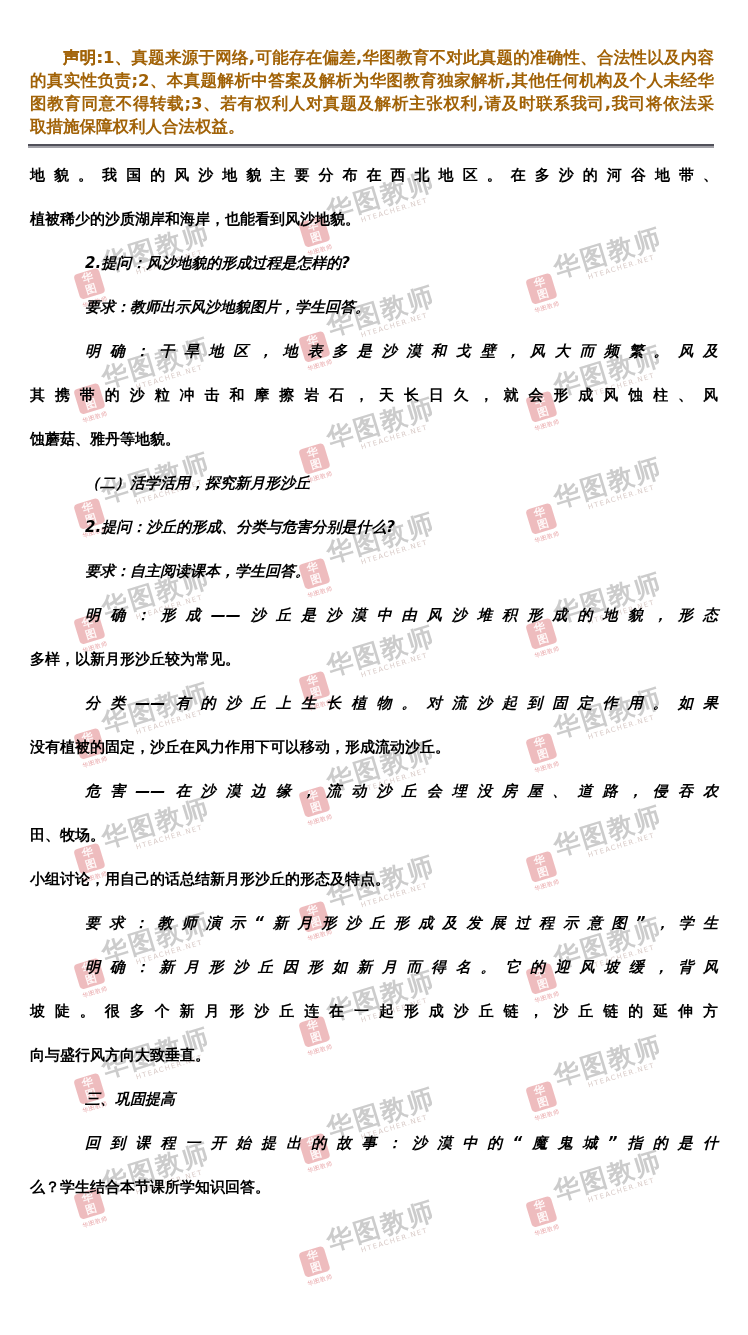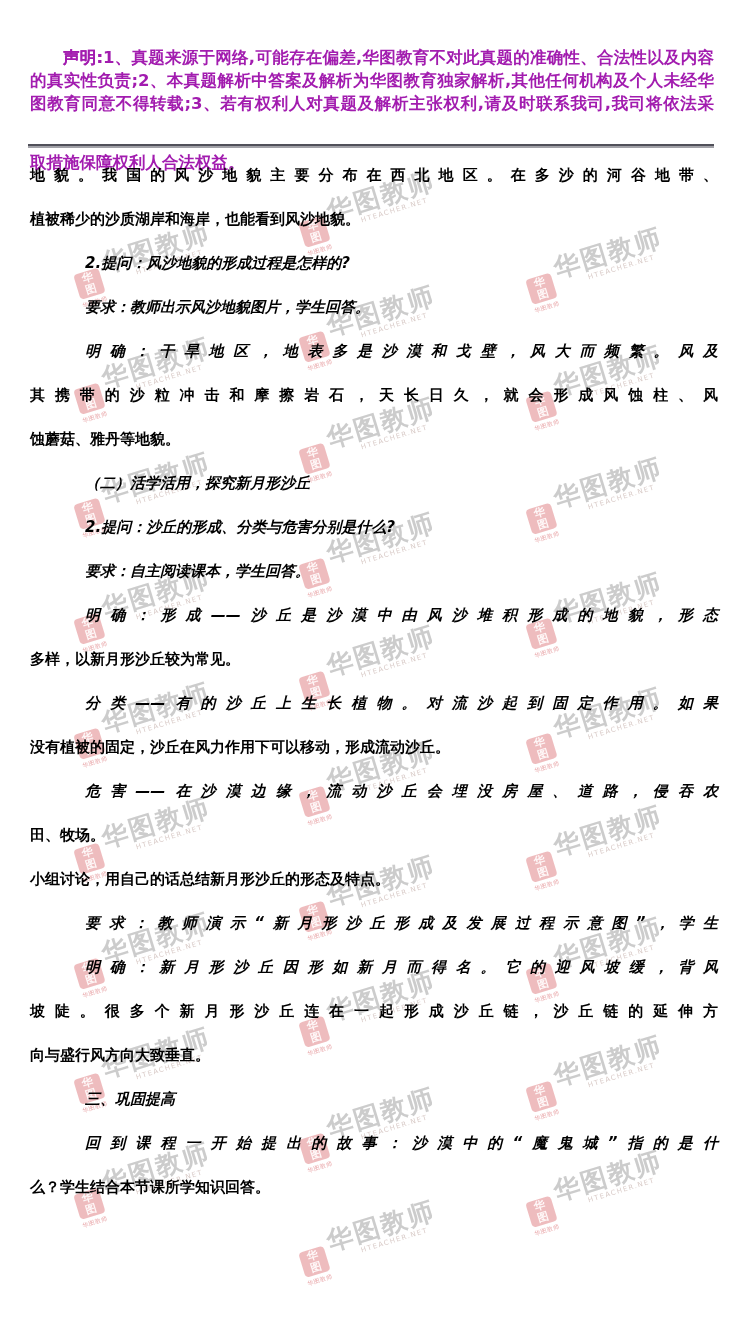--- a/index.html
+++ b/index.html
@@ -12,21 +12,21 @@
     font-family:"DejaVu Sans","Liberation Sans",sans-serif;
   }
 
   
   .disclaimer{
     position:absolute;left:30px;top:46px;width:684px;
     font-size:16.5px;line-height:23px;font-weight:700;
     z-index:3;
   }
   .d-line{text-align:justify;text-align-last:justify;}
-  .d-line.end{text-align-last:left;margin-top:36px;}
+  .d-line.end{text-align-last:left;}
   .d-line.indent{text-indent:33px;}
   .d-lead{text-shadow:0 0 0.6px currentColor;}
 
   
   .rule{
     position:absolute;left:28px;top:144px;width:686px;height:2px;
     background:#51515a;
     box-shadow:0 2px 0 #a2a2a8;
     z-index:2;
   }
@@ -436,21 +436,21 @@
             <span>图</span>
           </div>
           <div class="wm-logo-cap">华图教师</div>
         </div>
         <div class="wm-text-wrap">
           <div class="wm-text">华图教师</div>
           <div class="wm-sub">HTEACHER.NET</div>
         </div>
       </div>
     </div>
-  <div class="disclaimer" id="disclaimer" style="color: #a21caf;">
+  <div class="disclaimer" id="disclaimer" style="color: #a16207;">
       <div class="d-line indent"><span class="d-lead">声明:</span>1、真题来源于网络,可能存在偏差,华图教育不对此真题的准确性、合法性以及内容</div>
       <div class="d-line">的真实性负责;2、本真题解析中答案及解析为华图教育独家解析,其他任何机构及个人未经华</div>
       <div class="d-line">图教育同意不得转载;3、若有权利人对真题及解析主张权利,请及时联系我司,我司将依法采</div>
       <div class="d-line end">取措施保障权利人合法权益。</div>
     </div>
   <div class="rule"></div>
   <div class="bodytext" id="bodytext" style="color: rgb(0, 0, 0);">
       <div class="b-line">地貌。我国的风沙地貌主要分布在西北地区。在多沙的河谷地带、</div>
       <div class="b-line end">植被稀少的沙质湖岸和海岸，也能看到风沙地貌。</div>
       <div class="b-line end indent">2.提问：风沙地貌的形成过程是怎样的?</div>

